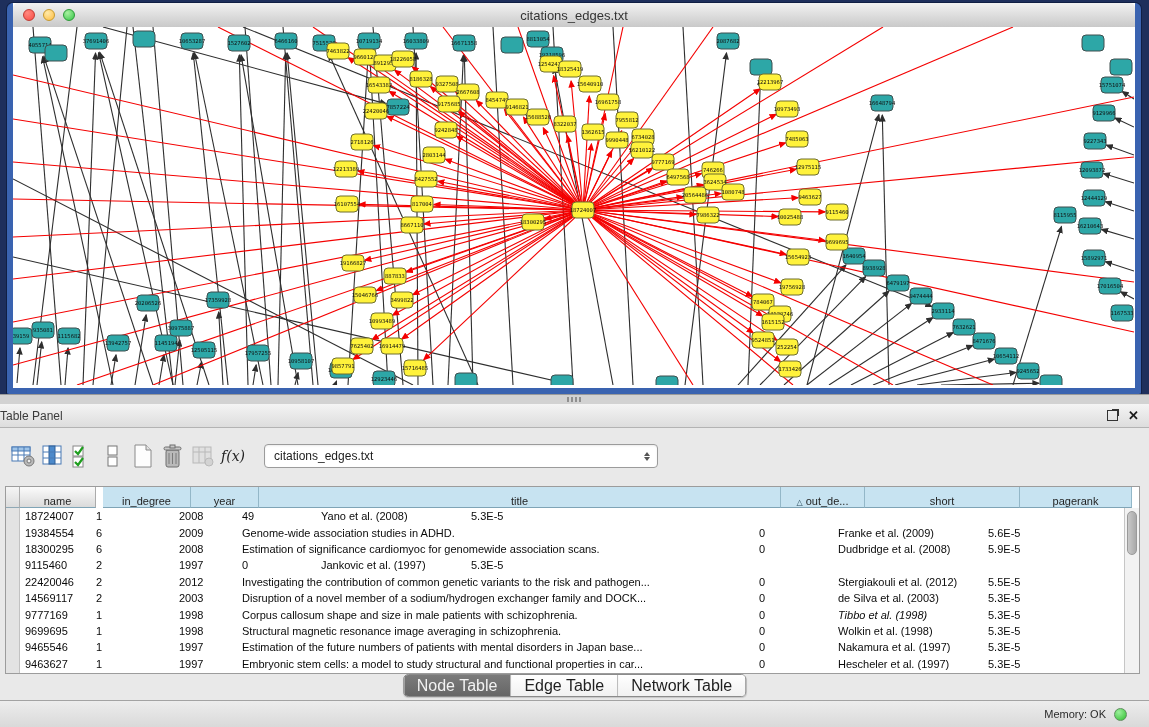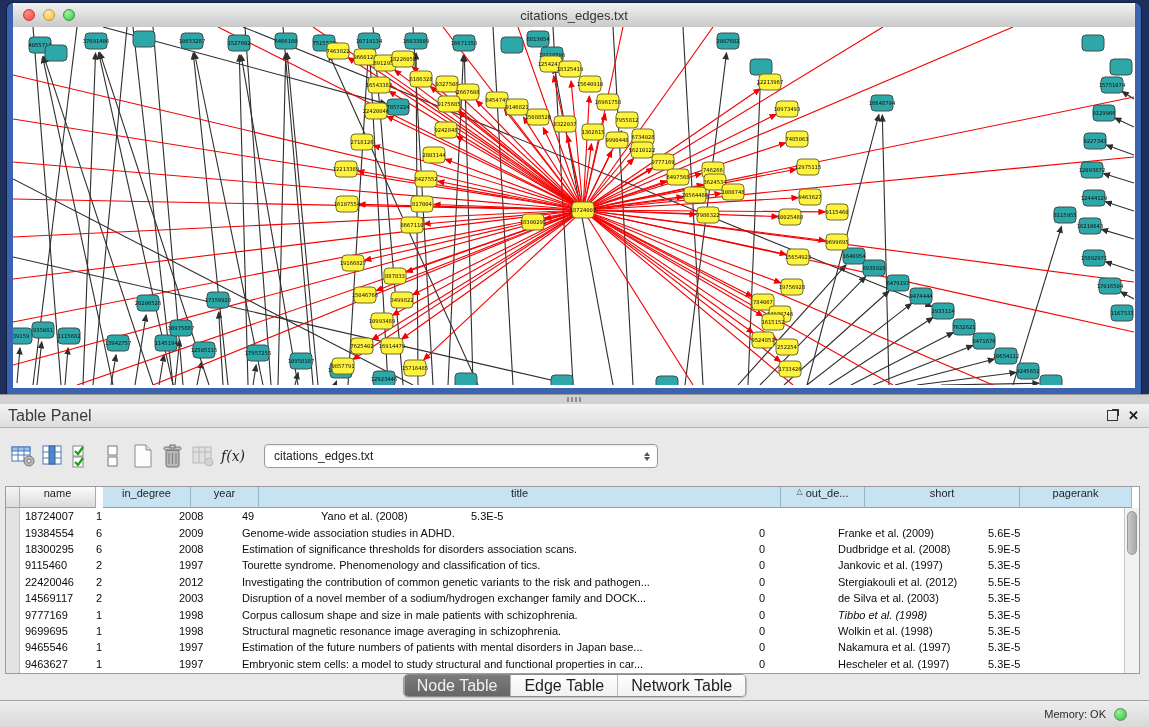--- a/index.html
+++ b/index.html
@@ -29,21 +29,21 @@
   .edge-k{stroke:#2E2E2E;stroke-width:1.1;fill:none;}
   
   .divider{position:absolute;left:0;top:394px;width:1149px;height:10px;background:#D2D2D2;
            border-top:1px solid #9A9A9A;box-sizing:border-box;}
   .grip{position:absolute;left:567px;top:2px;width:14px;height:5px;
         background:repeating-linear-gradient(90deg,#8F8F8F 0 2px,#D2D2D2 2px 4px);}
   
   .panel-header{position:absolute;left:0;top:404px;width:1149px;height:24px;
                 background:linear-gradient(#F4F4F4,#DDDDDD);border-bottom:1px solid #B3B3B3;
                 box-sizing:border-box;display:flex;align-items:center;}
-  .panel-title{font-size:16px;color:#3B3B3B;margin-left:8px;flex:1;}
+  .panel-title{font-size:12px;color:#3B3B3B;margin-left:0;flex:1;}
   .ph-icons{display:flex;align-items:center;gap:10px;margin-right:10px;}
   .float-ic{width:11px;height:11px;border:1px solid #333;position:relative;box-sizing:border-box;}
   .float-ic::after{content:"";position:absolute;right:-2px;top:-2px;width:5px;height:5px;
                    border-top:2px solid #333;border-right:2px solid #333;}
   .close-ic{font-size:13px;font-weight:bold;color:#1A1A1A;line-height:11px;}
   .panel-body{position:absolute;left:0;top:428px;width:1149px;height:272px;background:#E9E9E9;}
   
   .toolbar{position:absolute;left:10px;top:10px;height:36px;display:flex;align-items:center;gap:4px;}
   .tbtn{width:26px;height:28px;display:flex;align-items:center;justify-content:center;}
   .fx{font-family:"DejaVu Serif",serif;font-style:italic;font-size:14px;color:#222;}
@@ -58,21 +58,21 @@
   .tri-dn{width:0;height:0;border-left:3.5px solid transparent;border-right:3.5px solid transparent;
           border-top:4px solid #555;}
   
   .dtable{position:absolute;left:5px;top:58px;width:1135px;height:188px;background:#fff;
           border:1px solid #9C9C9C;box-sizing:border-box;display:flex;flex-direction:column;}
   .thead{display:flex;height:21px;flex:none;}
   .corner{width:14px;flex:none;background:linear-gradient(#F5F5F5,#DCDCDC);
           border-right:1px solid #AFAFAF;border-bottom:1px solid #8FA8B5;box-sizing:border-box;}
   .hcell{flex:none;box-sizing:border-box;background:#C7E3F1;border-right:1px solid #93B7C8;
          border-bottom:1px solid #7FA4B6;font-size:11px;color:#1F1F1F;
-         display:flex;align-items:flex-start;justify-content:center;gap:3px;}
+         display:flex;align-items:flex-end;justify-content:center;gap:3px;}
   .hcell.silver{background:linear-gradient(#FBFBFB,#DADADA);border-right:1px solid #ABABAB;}
   .sort-tri{font-size:8px;color:#2B4C5C;}
   .tbody{flex:1;display:flex;overflow:hidden;}
   .rowmargin{width:14px;flex:none;background:#E3E3E3;border-right:1px solid #C2C2C2;box-sizing:border-box;}
   .rows{flex:1;}
   .trow{display:flex;height:16.4px;align-items:center;}
   .tcell{flex:none;box-sizing:border-box;padding-left:5px;font-size:11px;color:#0A0A0A;
          white-space:nowrap;overflow:hidden;}
   .vscroll{width:15px;flex:none;background:#F2F2F2;border-left:1px solid #C6C6C6;
            box-sizing:border-box;position:relative;}
@@ -651,30 +651,29 @@
             <div class="tcell" style="width: 63px;">2009</div>
             <div class="tcell" style="width: 517px;">Genome-wide association studies in ADHD.</div>
             <div class="tcell" style="width: 79px;">0</div>
             <div class="tcell" style="width: 150px;">Franke et al. (2009)</div>
             <div class="tcell" style="width: 107px;">5.6E-5</div>
           </div>
           <div class="trow">
             <div class="tcell" style="width: 71px;">18300295</div>
             <div class="tcell" style="width: 83px;">6</div>
             <div class="tcell" style="width: 63px;">2008</div>
-            <div class="tcell" style="width: 517px;">Estimation of significance thresholds for disorders association scans.</div>
+            <div class="tcell" style="width: 517px;">Estimation of significance cardiomyoc for genomewide association scans.</div>
             <div class="tcell" style="width: 79px;">0</div>
             <div class="tcell" style="width: 150px;">Dudbridge et al. (2008)</div>
             <div class="tcell" style="width: 107px;">5.9E-5</div>
           </div>
           <div class="trow">
             <div class="tcell" style="width: 71px;">9115460</div>
             <div class="tcell" style="width: 83px;">2</div>
             <div class="tcell" style="width: 63px;">1997</div>
-            <div class="tcell" style="width: 517px;">Tourette syndrome. Phenomenology and classification of tics.</div>
             <div class="tcell" style="width: 79px;">0</div>
             <div class="tcell" style="width: 150px;">Jankovic et al. (1997)</div>
             <div class="tcell" style="width: 107px;">5.3E-5</div>
           </div>
           <div class="trow">
             <div class="tcell" style="width: 71px;">22420046</div>
             <div class="tcell" style="width: 83px;">2</div>
             <div class="tcell" style="width: 63px;">2012</div>
             <div class="tcell" style="width: 517px;">Investigating the contribution of common genetic variants to the risk and pathogen...</div>
             <div class="tcell" style="width: 79px;">0</div>

